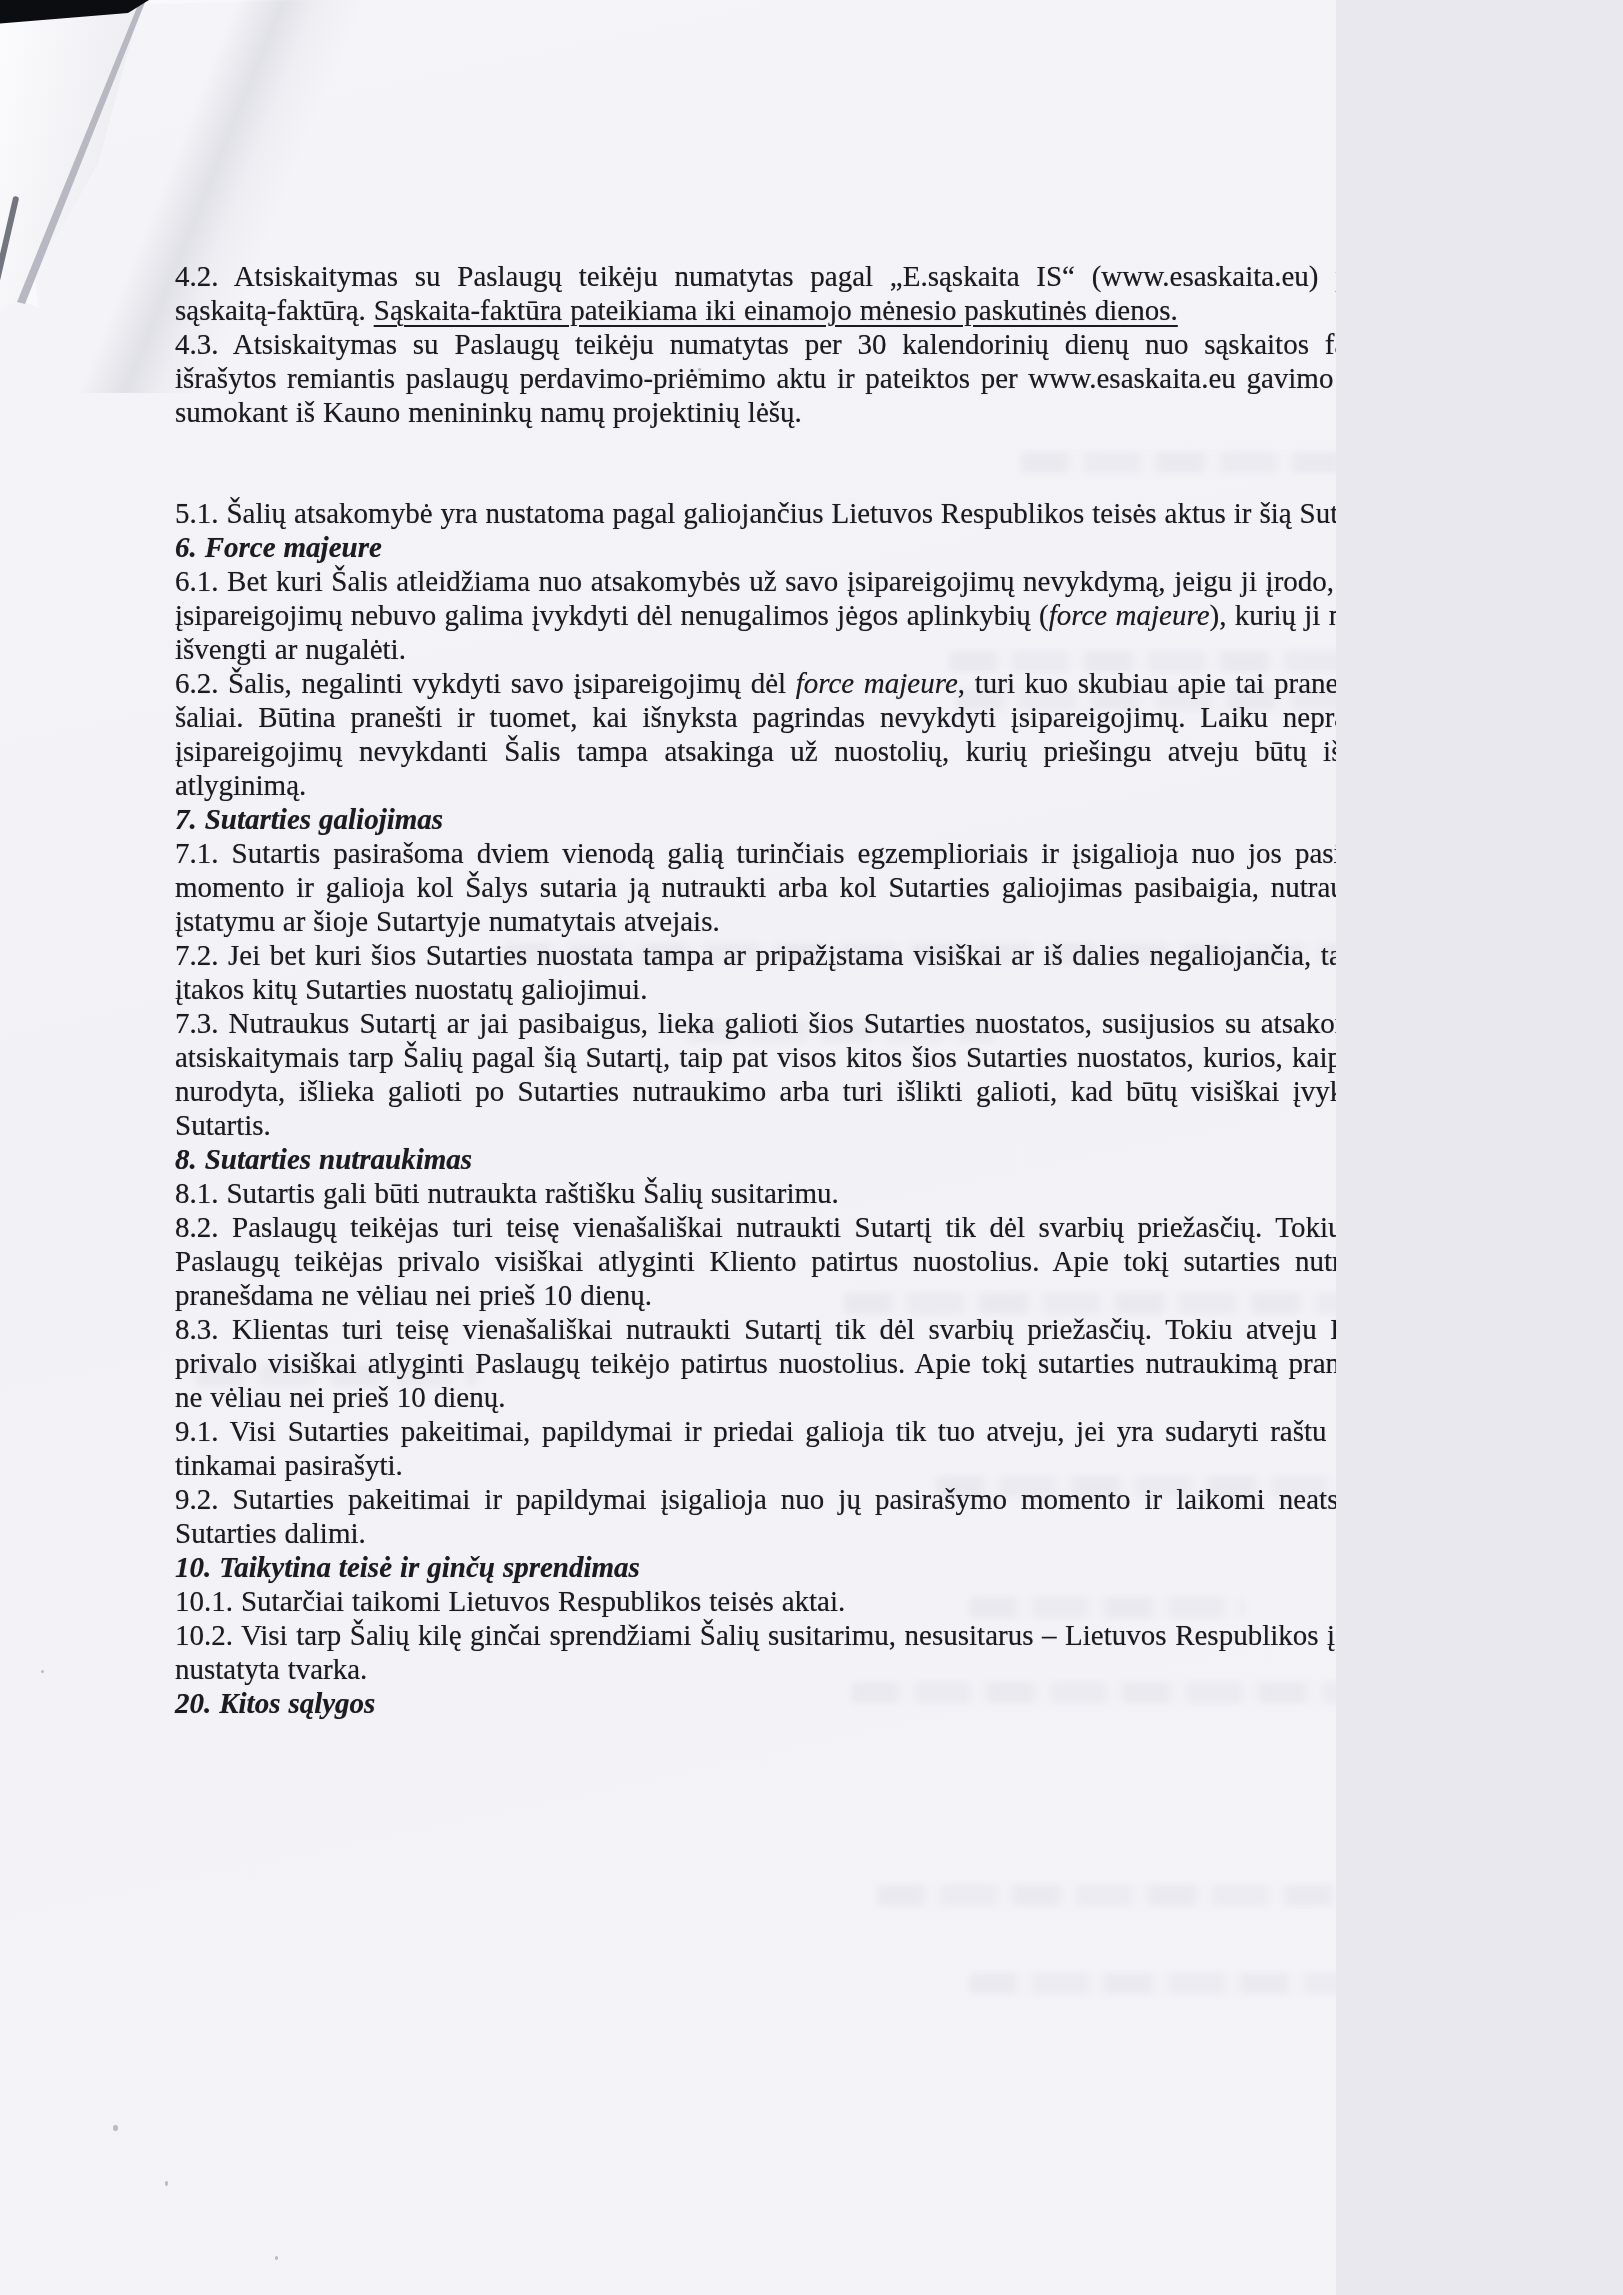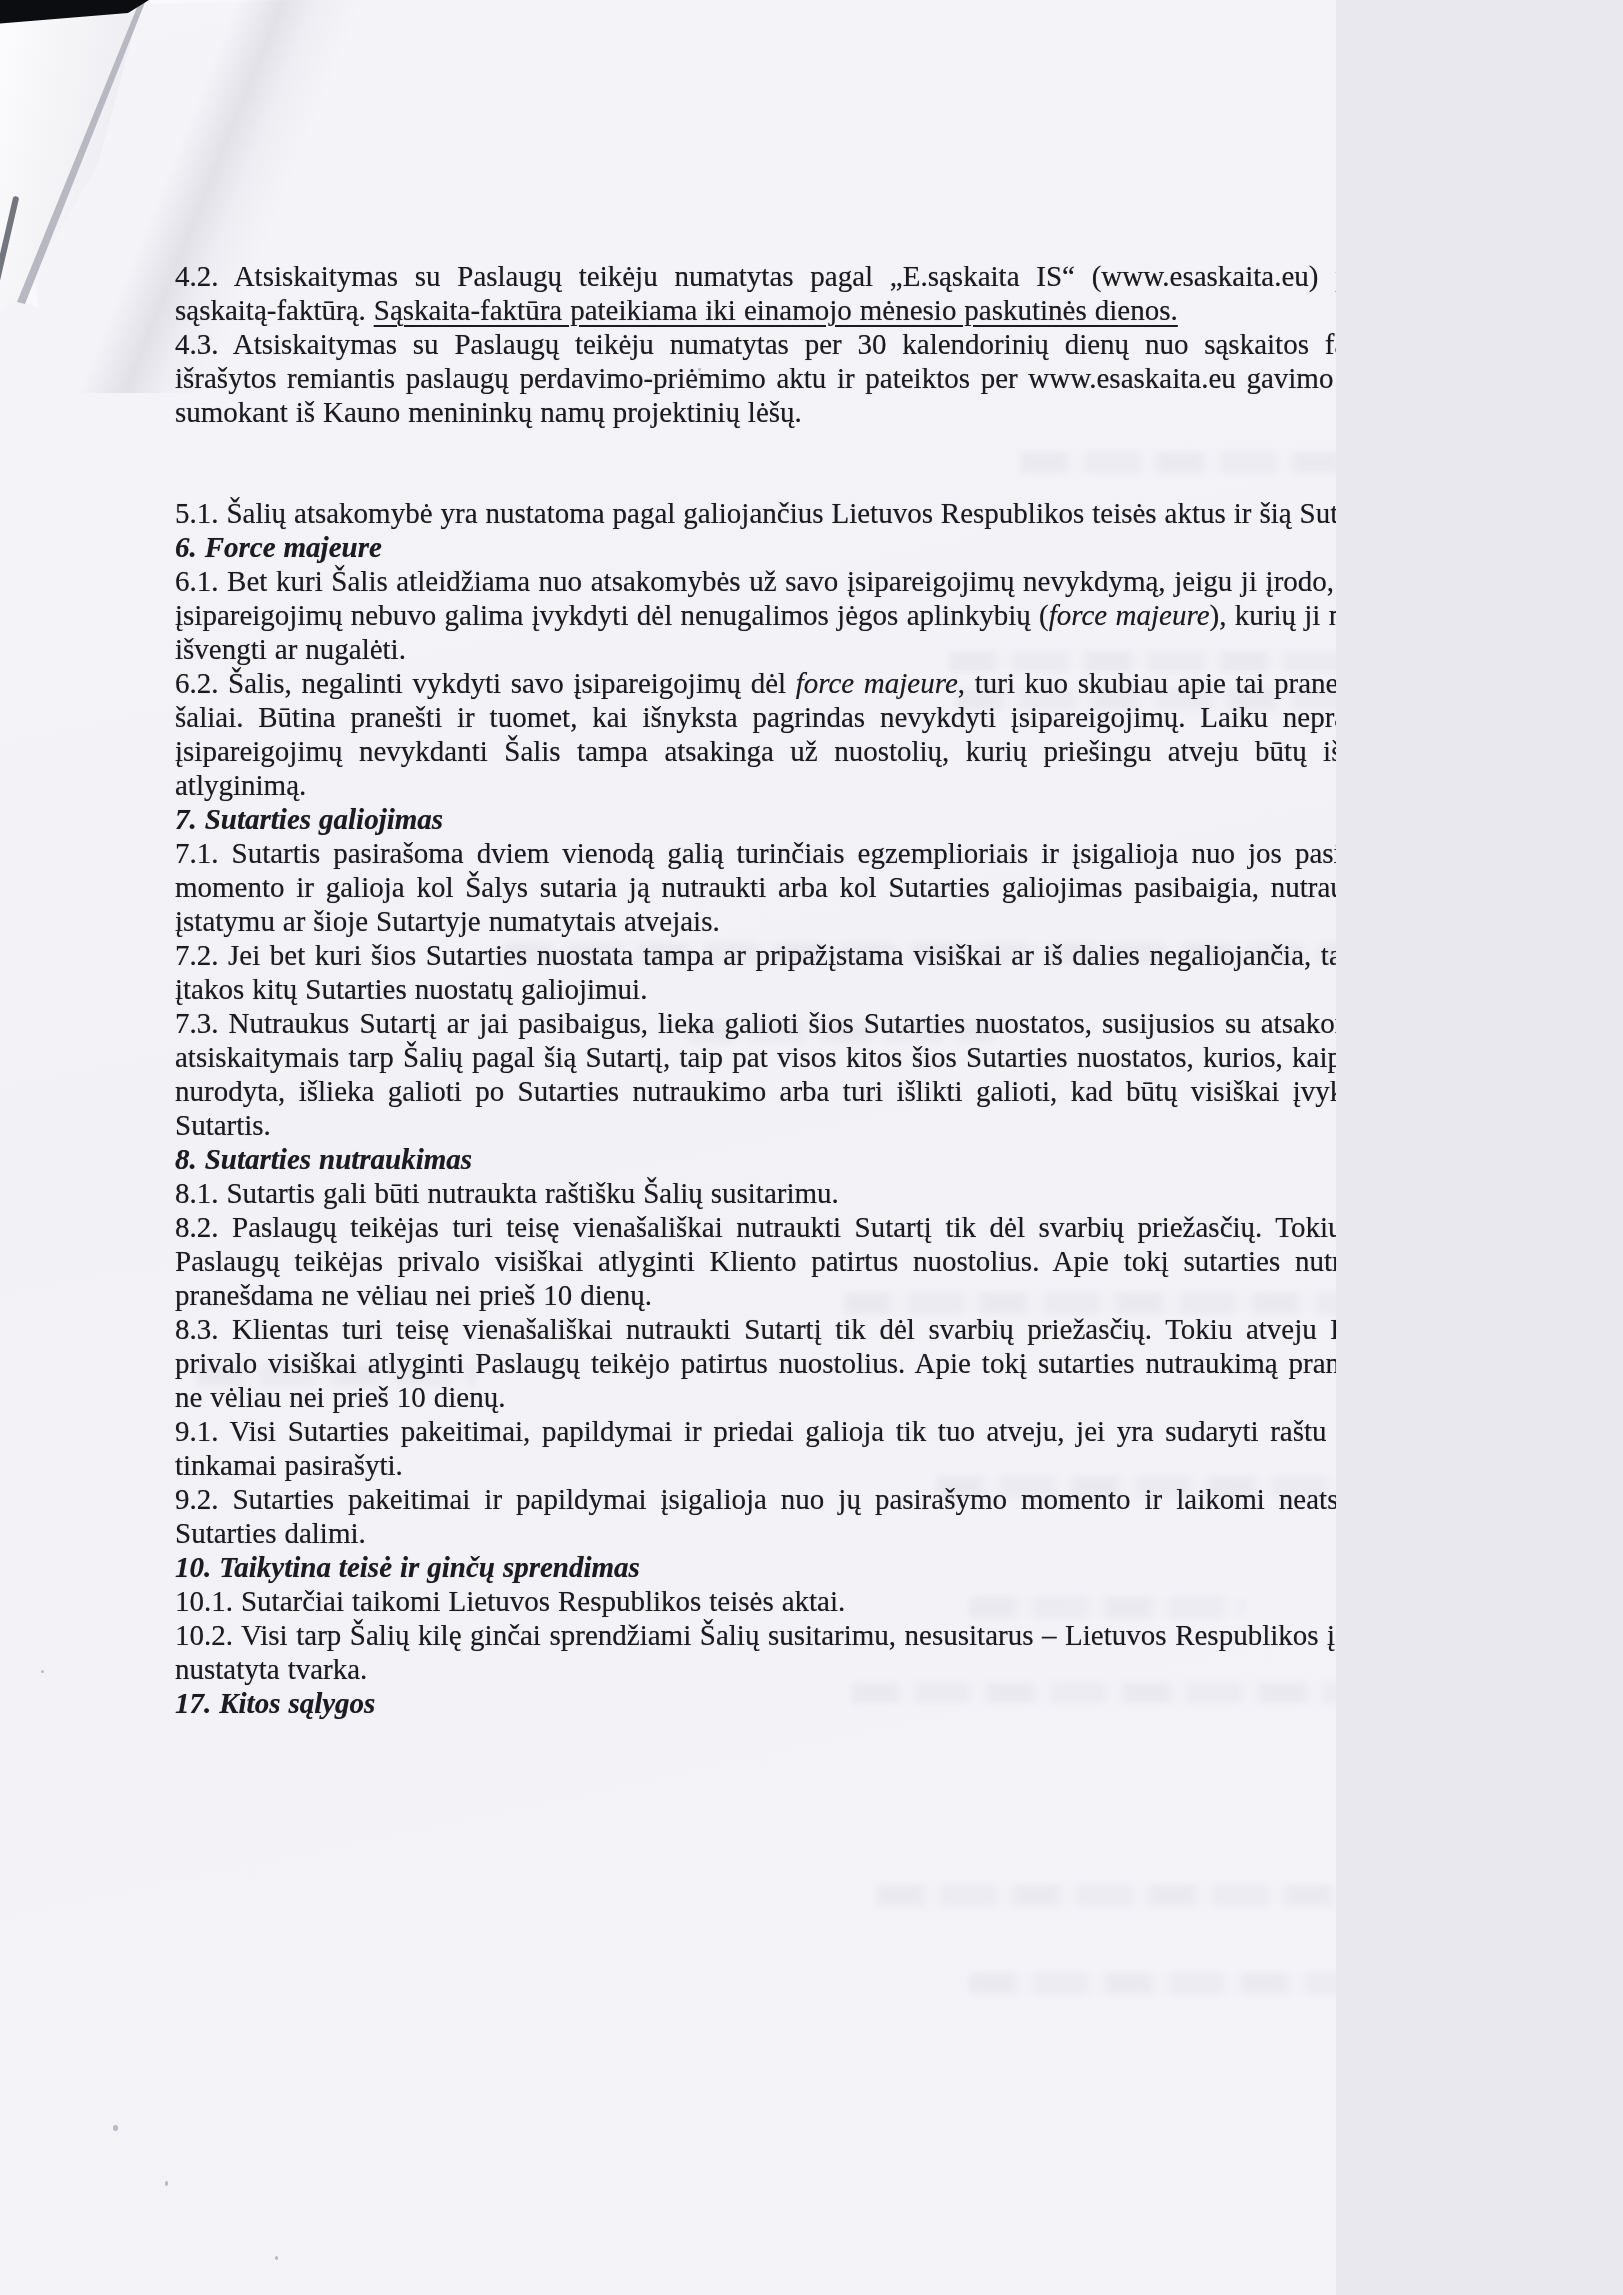--- a/index.html
+++ b/index.html
@@ -164,18 +164,18 @@
       <section class="section">
         <p class="clause"><span>9.1. Visi Sutarties pakeitimai, papildymai ir priedai galioja tik tuo atveju, jei yra sudaryti raštu ir Šalių tinkamai pasirašyti.</span></p>
         <p class="clause"><span>9.2. Sutarties pakeitimai ir papildymai įsigalioja nuo jų pasirašymo momento ir laikomi neatskiriama Sutarties dalimi.</span></p>
       </section>
       <section class="section">
         <h2 class="heading">10. Taikytina teisė ir ginčų sprendimas</h2>
         <p class="clause"><span>10.1. Sutarčiai taikomi Lietuvos Respublikos teisės aktai.</span></p>
         <p class="clause"><span>10.2. Visi tarp Šalių kilę ginčai sprendžiami Šalių susitarimu, nesusitarus – Lietuvos Respublikos įstatymų nustatyta tvarka.</span></p>
       </section>
       <section class="section">
-        <h2 class="heading">17. Kitos sąlygos</h2>
+        <h2 class="heading">20. Kitos sąlygos</h2>
       </section>
     </main>
 
 </div>
 
 
 </body></html>

